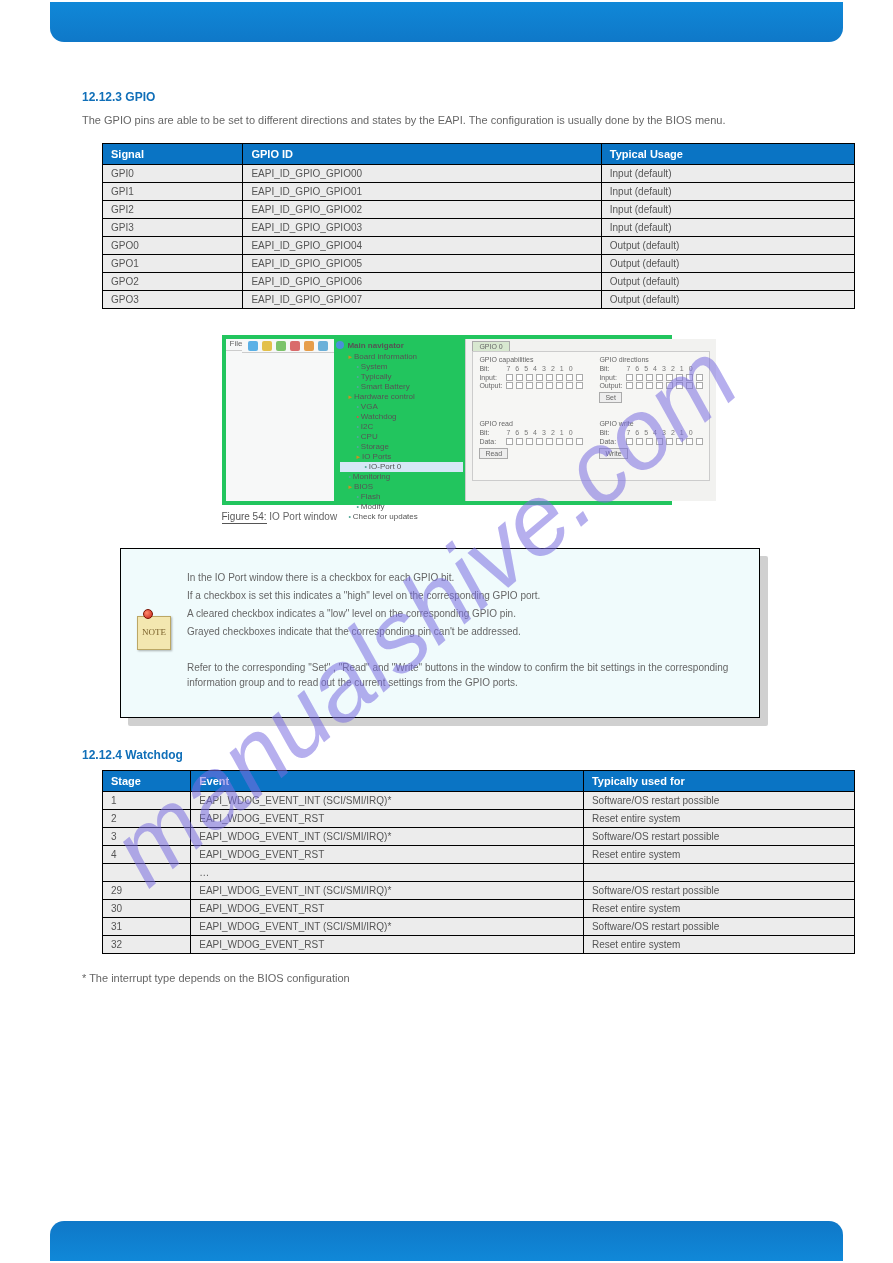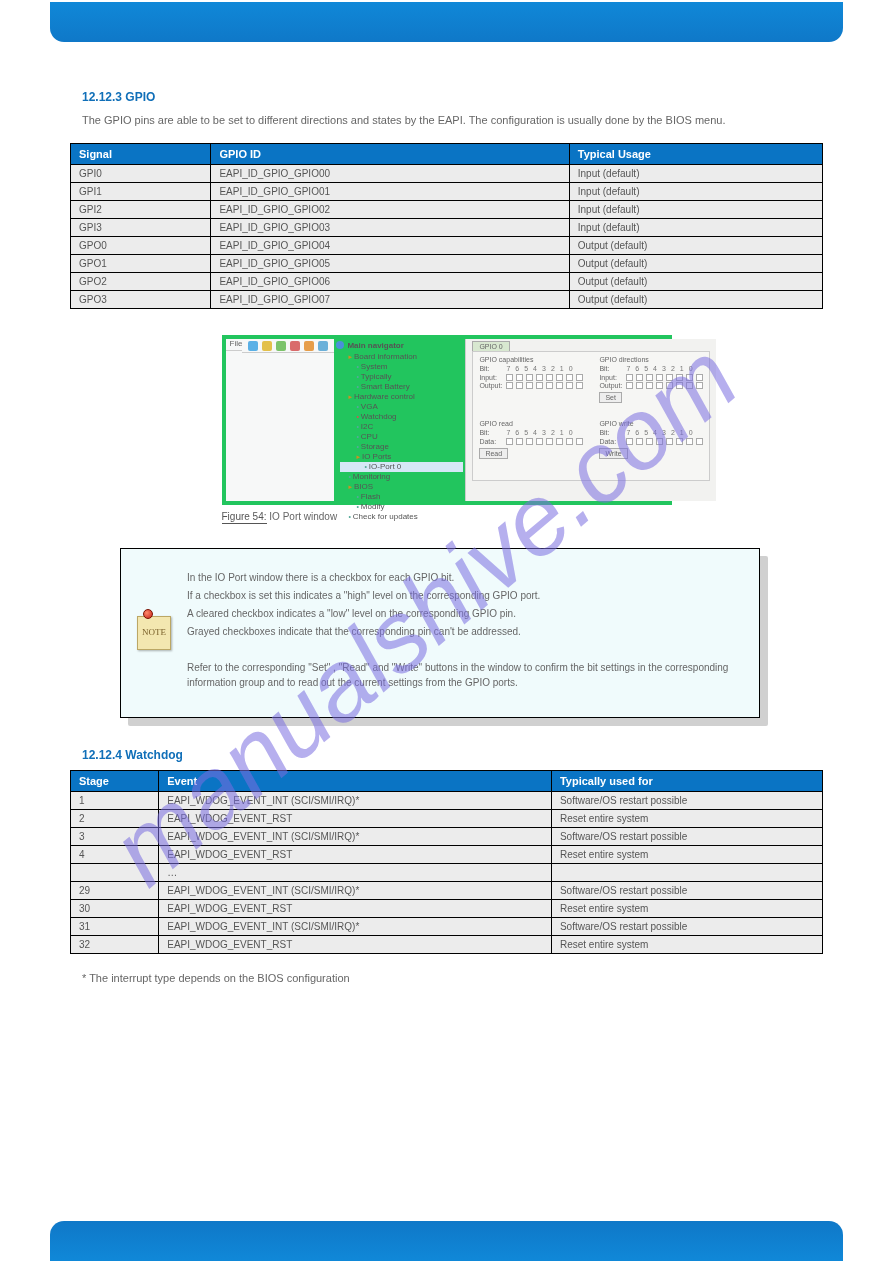--- a/index.html
+++ b/index.html
@@ -41,20 +41,21 @@
   p.para {
     color: #666;
     margin: 4px 0 14px 12px;
     line-height: 1.5;
     font-size: 11px;
   }
   table.data {
     width: 100%;
     border-collapse: collapse;
     margin-bottom: 16px;
+    margin-left: 32px;
   }
   table.data th {
     background: #0a74c4;
     color: #fff;
     font-weight: bold;
     font-size: 11px;
     padding: 4px 8px;
     text-align: left;
     border: 1px solid #000;
   }

